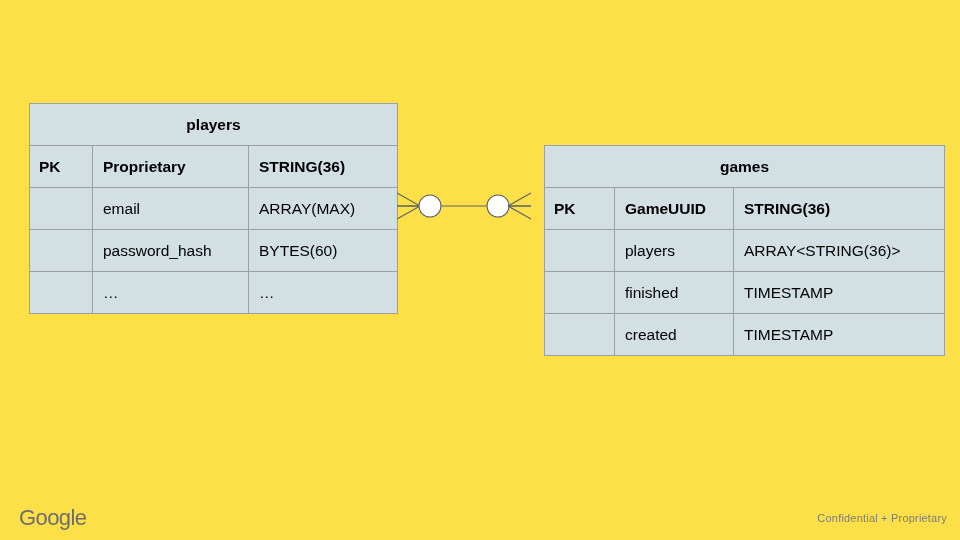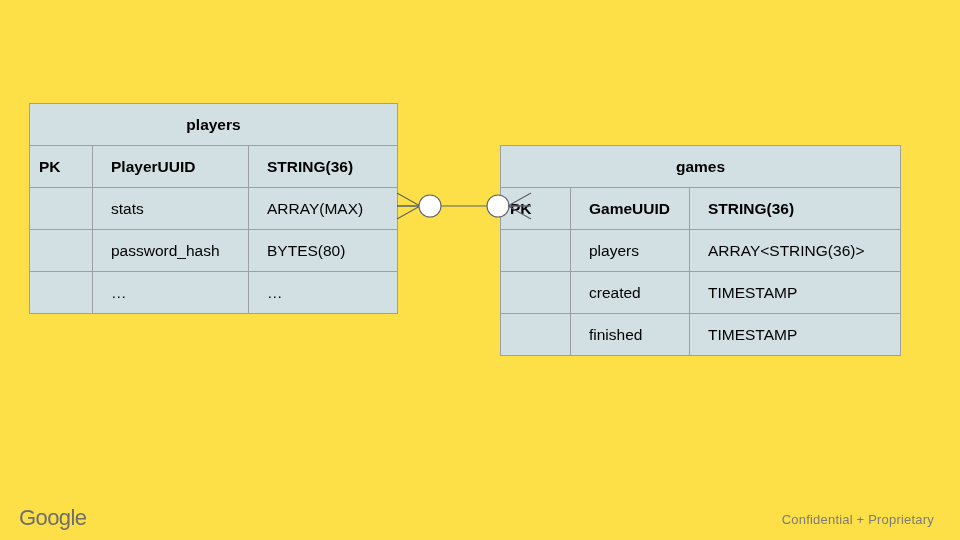--- a/index.html
+++ b/index.html
@@ -27,21 +27,21 @@
   .entity {
     position: absolute;
     border-collapse: collapse;
     table-layout: fixed;
     background: #d2dfe3;
   }
   .entity td {
     border: 1px solid #9aa0a6;
     background: #d2dfe3;
     height: 41px;
-    padding: 0 18px;
+    padding: 0 10px;
     font-size: 15.5px;
     color: #000000;
     vertical-align: middle;
     line-height: 1.1;
     white-space: nowrap;
     overflow: hidden;
   }
   .entity td.title {
     text-align: center;
     font-weight: bold;
@@ -62,21 +62,21 @@
     left: 29px;
     top: 103px;
     width: 368px;
   }
   #players-table col.c1 { width: 63px; }
   #players-table col.c2 { width: 156px; }
   #players-table col.c3 { width: 149px; }
 
   
   #games-table {
-    left: 500px;
+    left: 544px;
     top: 145px;
     width: 400px;
   }
   #games-table col.c1 { width: 70px; }
   #games-table col.c2 { width: 119px; }
   #games-table col.c3 { width: 211px; }
 
   
   #relationship {
     position: absolute;
@@ -89,23 +89,23 @@
   
   #footer-logo {
     position: absolute;
     left: 19px;
     top: 503px;
     width: 92px;
     height: 30px;
   }
   #footer-note {
     position: absolute;
-    right: 26px;
+    right: 13px;
     top: 512px;
-    font-size: 13px;
+    font-size: 11px;
     color: #7b7b7b;
     letter-spacing: 0.2px;
     white-space: nowrap;
   }
 </style>
 </head>
 <body>
 
 <div id="slide">
 
@@ -114,32 +114,32 @@
         <col class="c1">
         <col class="c2">
         <col class="c3">
       </colgroup>
     <tbody>
       <tr>
         <td class="title" colspan="3">players</td>
       </tr>
       <tr>
         <td class="keycol">PK</td>
-        <td class="pkrow">PlayerUUID</td>
+        <td class="pkrow">Proprietary</td>
         <td class="pkrow">STRING(36)</td>
       </tr>
       <tr>
         <td class="keycol"></td>
-        <td>stats</td>
+        <td>email</td>
         <td>ARRAY(MAX)</td>
       </tr>
       <tr>
         <td class="keycol"></td>
         <td>password_hash</td>
-        <td>BYTES(80)</td>
+        <td>BYTES(60)</td>
       </tr>
       <tr>
         <td class="keycol"></td>
         <td>…</td>
         <td>…</td>
       </tr>
     </tbody>
   </table>
 
   <table class="entity" id="games-table">
@@ -157,26 +157,26 @@
         <td class="pkrow">GameUUID</td>
         <td class="pkrow">STRING(36)</td>
       </tr>
       <tr>
         <td class="keycol"></td>
         <td>players</td>
         <td>ARRAY&lt;STRING(36)&gt;</td>
       </tr>
       <tr>
         <td class="keycol"></td>
+        <td>finished</td>
+        <td>TIMESTAMP</td>
+      </tr>
+      <tr>
+        <td class="keycol"></td>
         <td>created</td>
-        <td>TIMESTAMP</td>
-      </tr>
-      <tr>
-        <td class="keycol"></td>
-        <td>finished</td>
         <td>TIMESTAMP</td>
       </tr>
     </tbody>
   </table>
 
   <svg id="relationship" viewBox="0 0 148 50" width="148" height="50">
     <g stroke="#5f6368" stroke-width="1.1" fill="none">
 
       <line x1="7" y1="25" x2="141" y2="25"></line>
 

